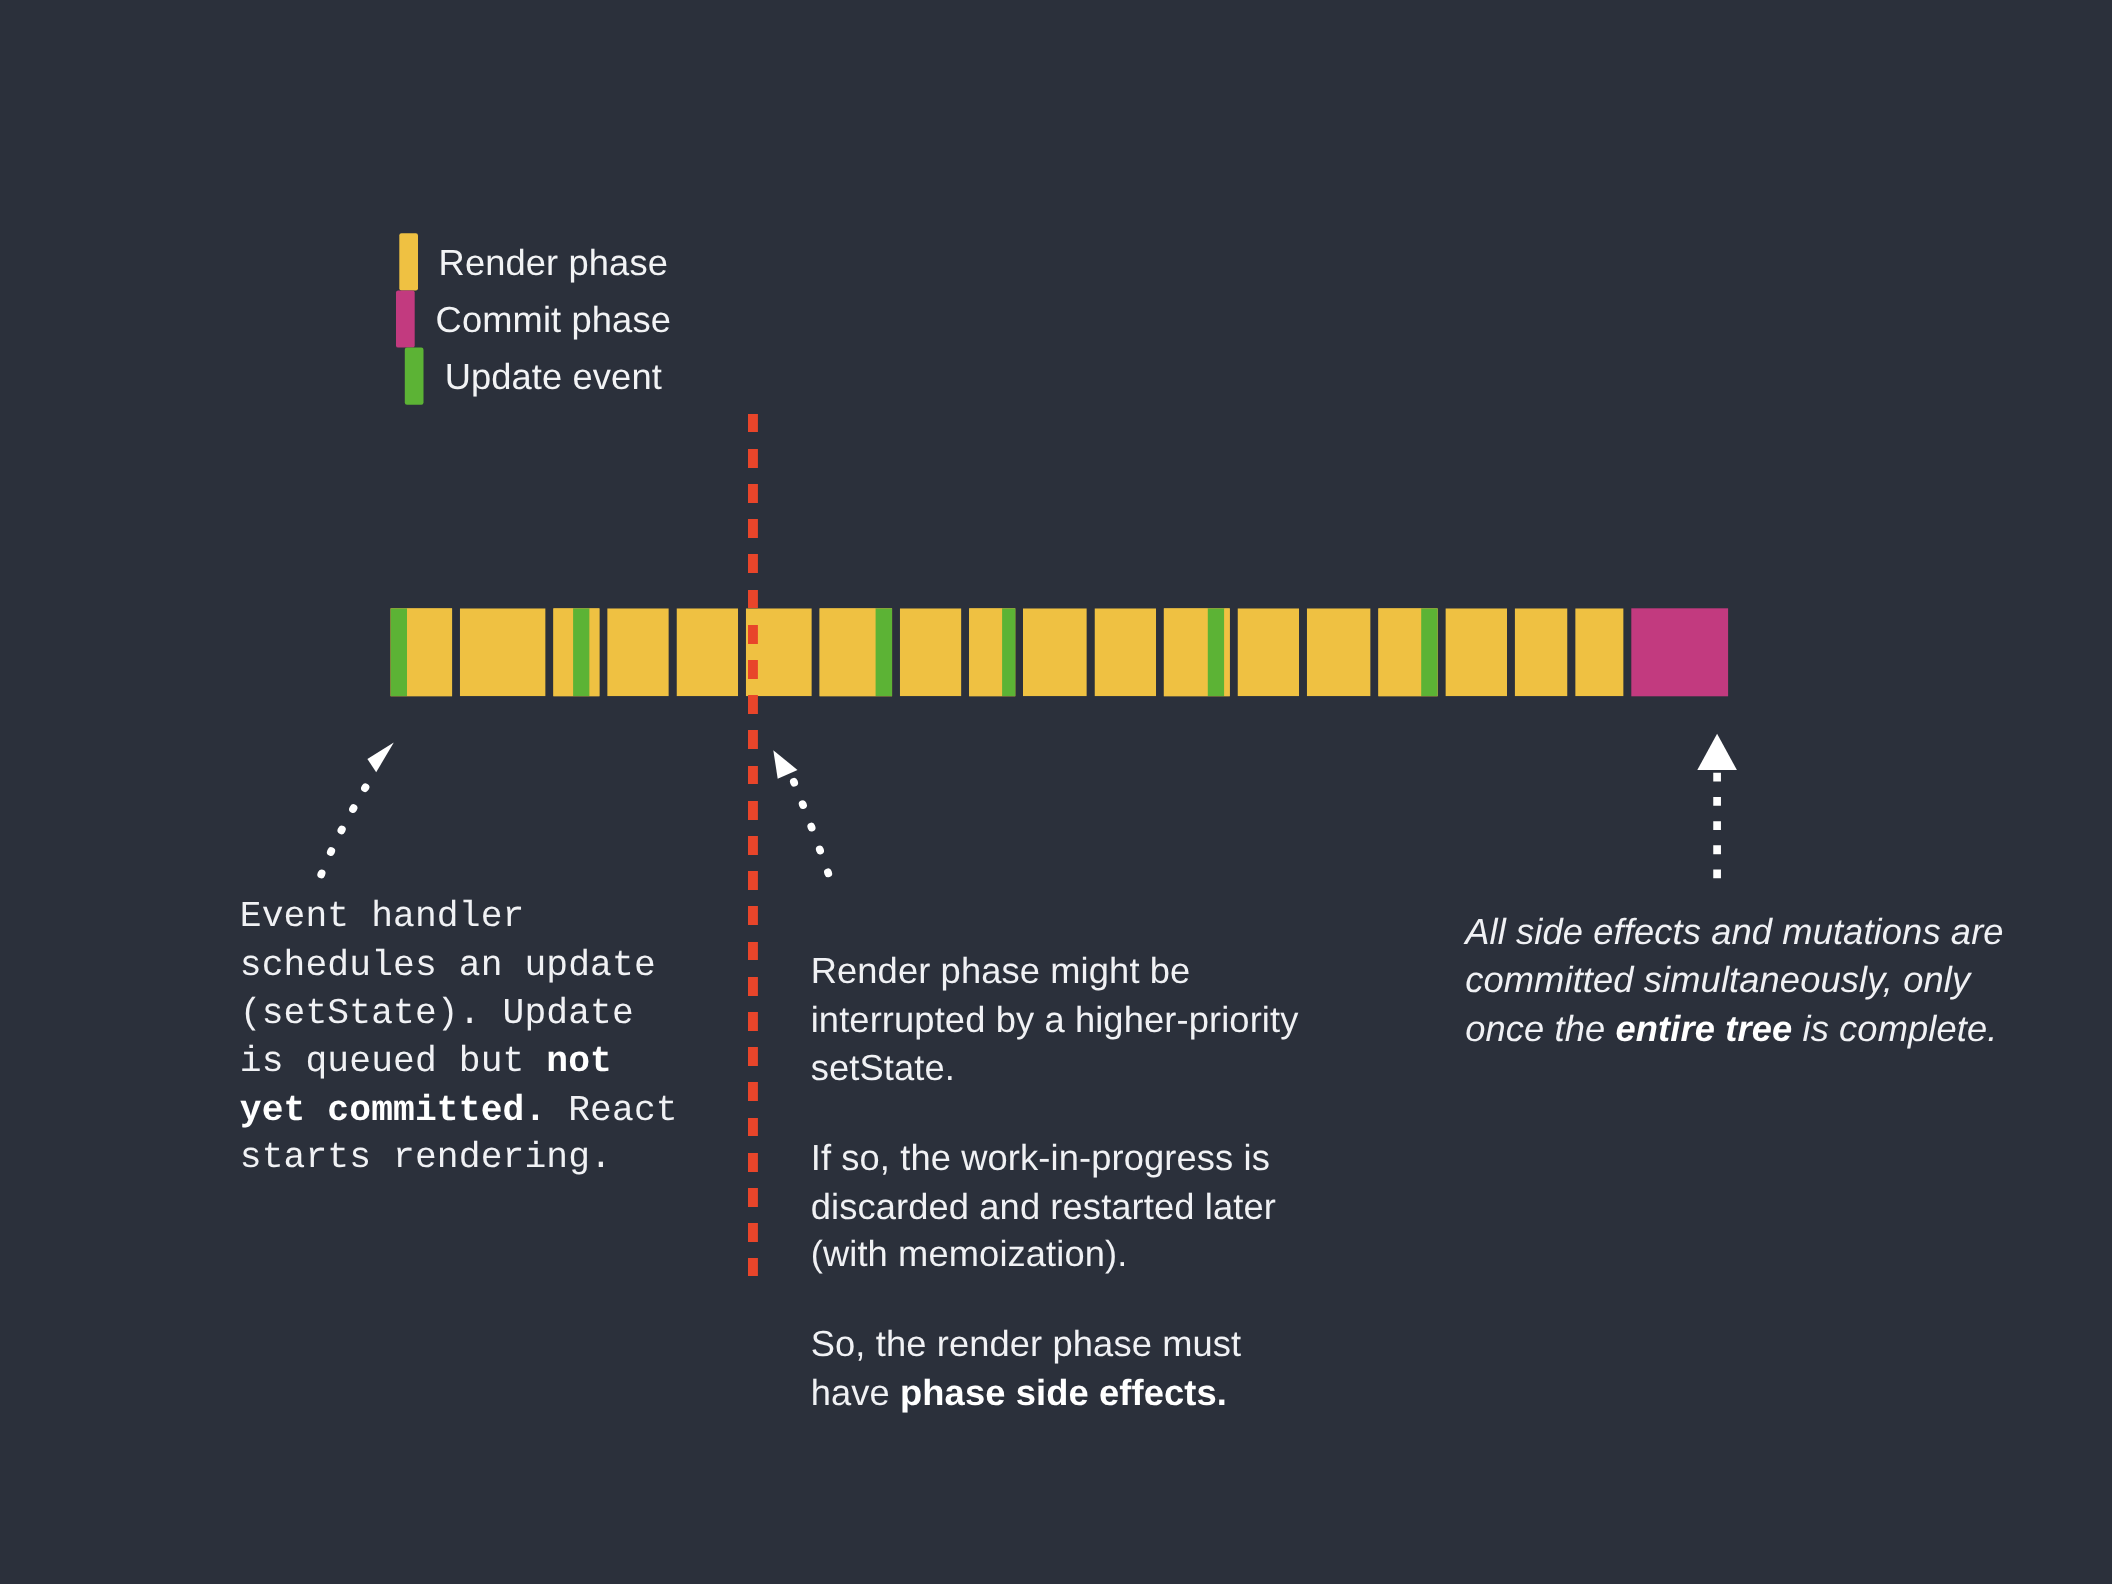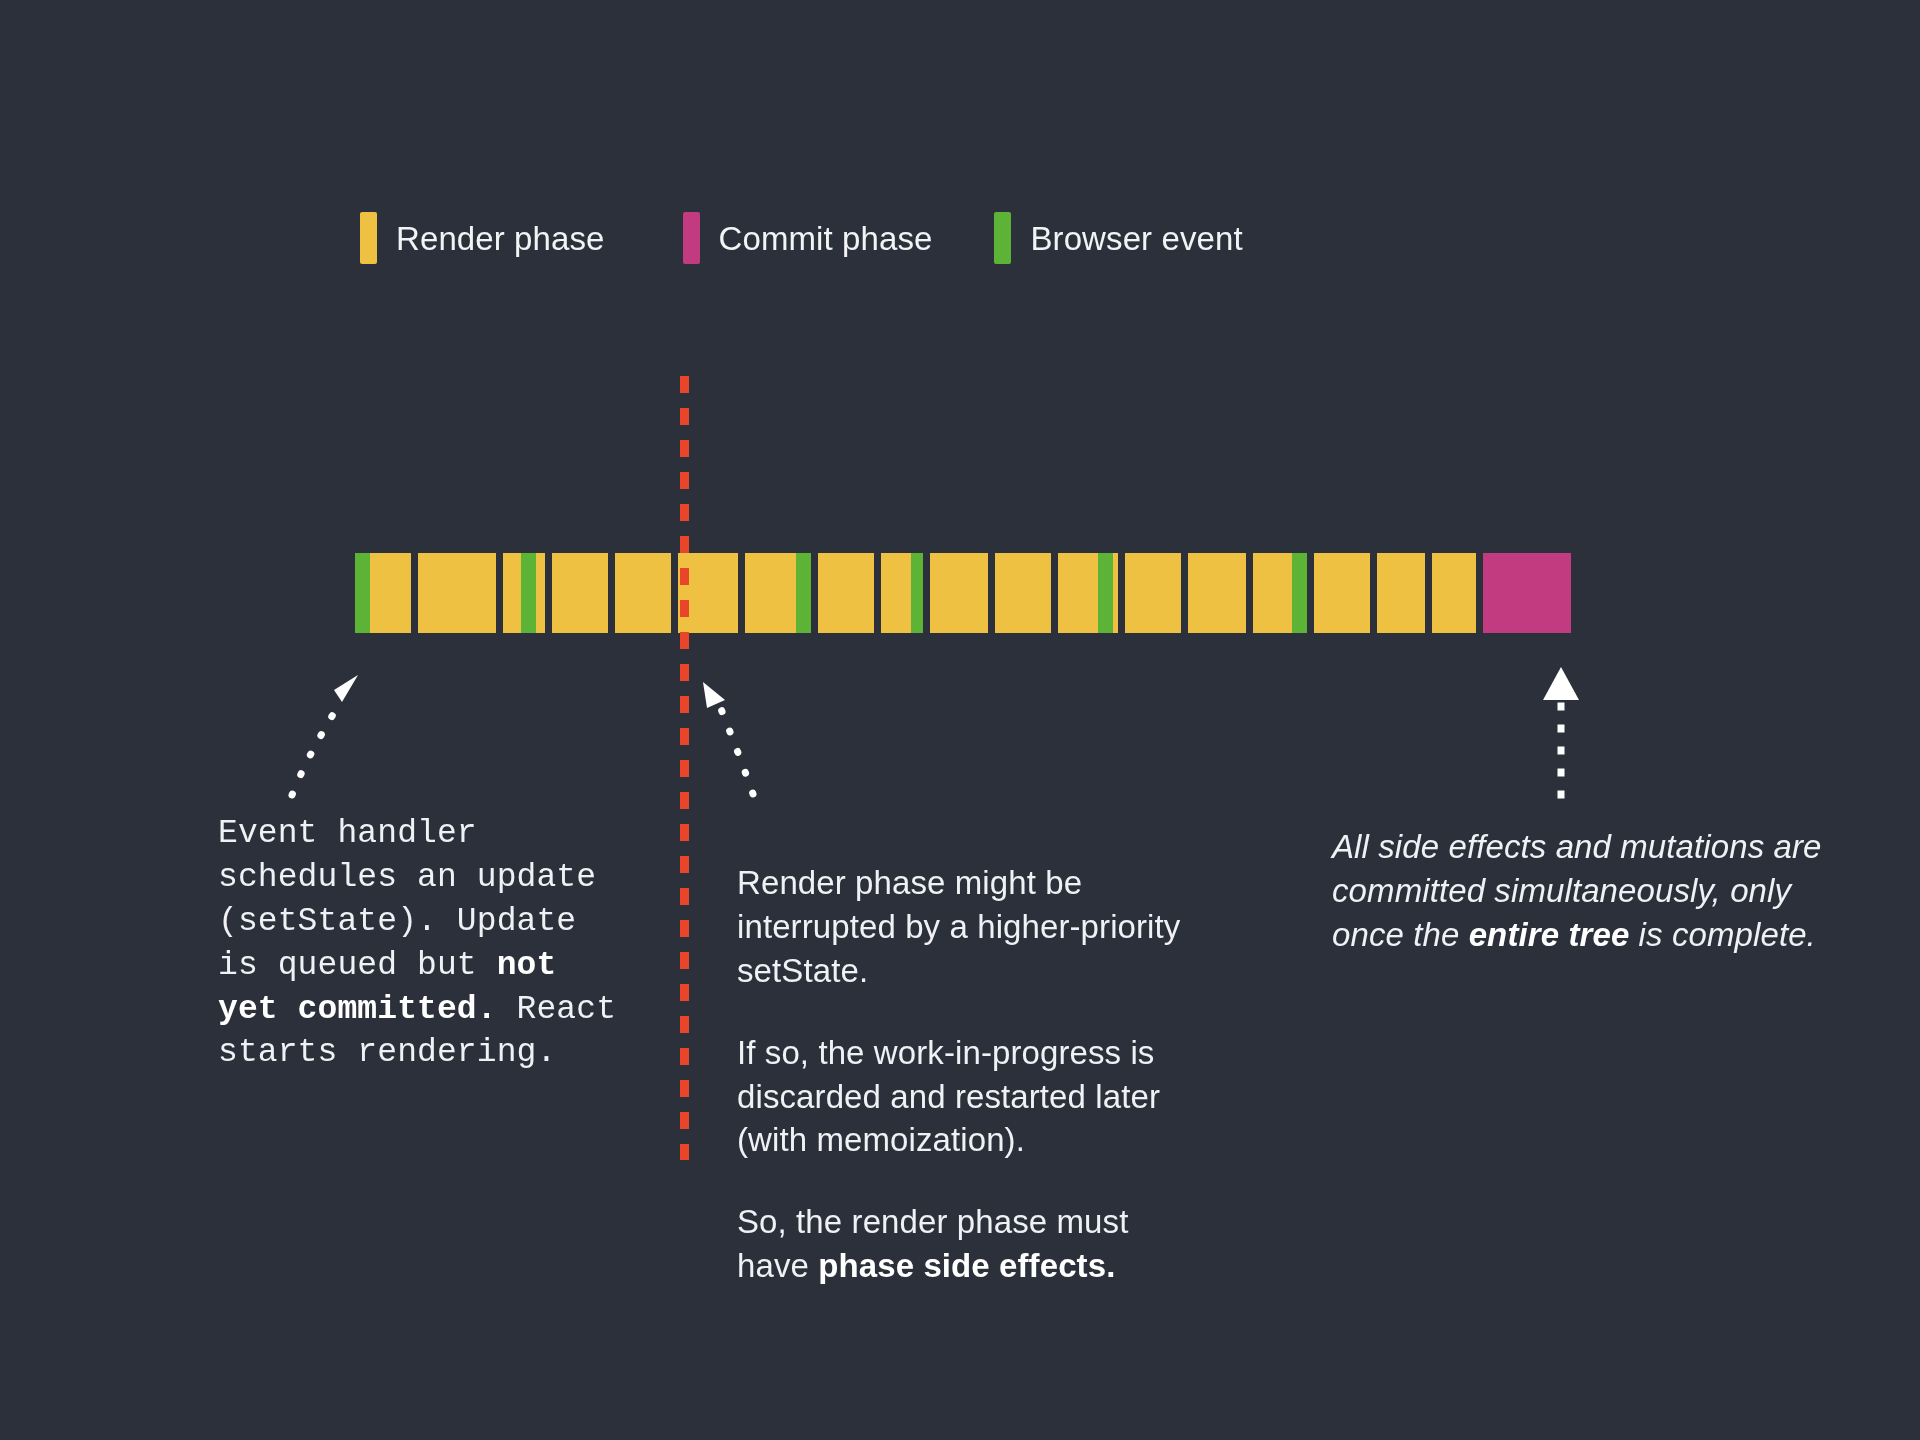--- a/index.html
+++ b/index.html
@@ -20,20 +20,21 @@
   }
 
   
   .legend {
     position: absolute;
     left: 360px;
     top: 212px;
     display: flex;
     align-items: center;
     gap: 0px;
+    flex-direction: column;
   }
   .legend-item {
     display: flex;
     align-items: center;
   }
   .legend-swatch {
     width: 17px;
     height: 52px;
     border-radius: 2px;
     flex: none;
@@ -130,21 +131,21 @@
       <span class="legend-label">Render phase</span>
     </div>
     <span class="legend-gap-a"></span>
     <div class="legend-item">
       <span class="legend-swatch" style="background:#c23a7f"></span>
       <span class="legend-label">Commit phase</span>
     </div>
     <span class="legend-gap-b"></span>
     <div class="legend-item">
       <span class="legend-swatch" style="background:#5cb335"></span>
-      <span class="legend-label">Browser event</span>
+      <span class="legend-label">Update event</span>
     </div>
   </div>
 
   <div class="timeline" id="timeline">
       <div class="seg seg-render" style="width: 56px;">
         <span class="evt" style="width: 15px; background: rgb(92, 179, 53);"></span>
         <span class="fill"></span>
       </div>
       <div class="seg seg-render" style="width: 78px;">
         <span class="fill"></span>

